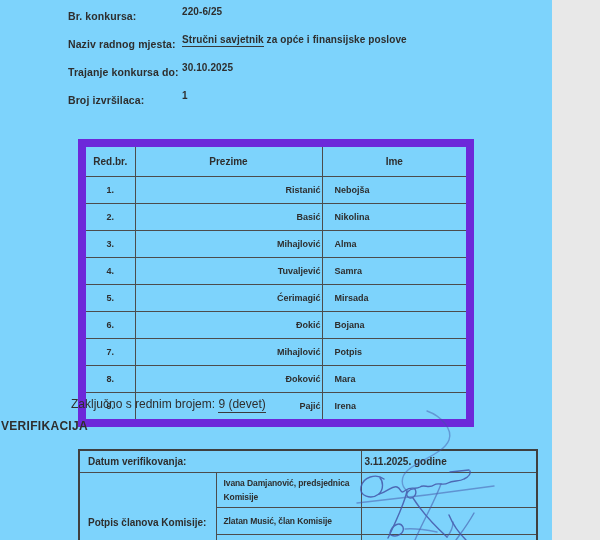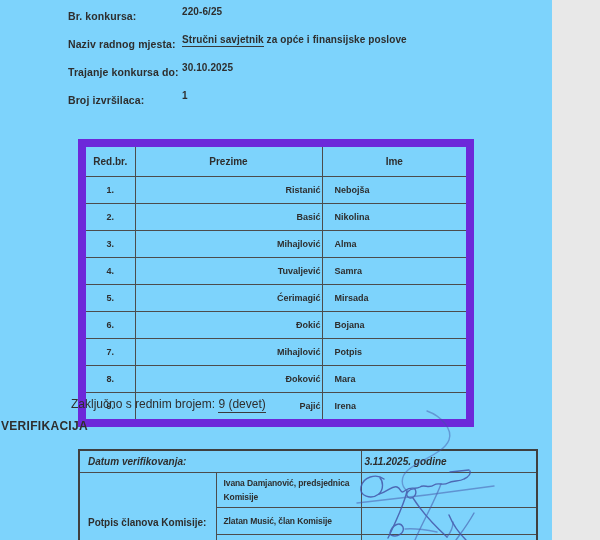--- a/index.html
+++ b/index.html
@@ -36,21 +36,21 @@
 
   
   .vtitle{position:absolute;left:1px;top:419px;width:600px;text-align:left;
           font-size:12px;font-weight:700;letter-spacing:.3px;}
   table.verif{
     position:absolute;left:78px;top:449px;width:458px;
     border-collapse:collapse;table-layout:fixed;
     border:2px solid #3f3f3f;
   }
   table.verif td{border:1px solid #4c4c4c;font-weight:700;vertical-align:middle;}
-  tr.r-date td{height:19px;font-style:italic;}
+  tr.r-date td{height:19px;}
   tr.r-m0 td{height:32px;}
   tr.r-m1 td{height:24px;}
   tr.r-m2 td{height:32px;}
   td.vlabel{font-size:10px;padding-left:8px;}
   td.vdate{font-size:10px;padding-left:3px;}
   td.vmember{font-size:8.5px;letter-spacing:-0.1px;padding-left:7px;white-space:pre-line;line-height:14px;}
   tr.r-m2 td.vmember{vertical-align:top;padding-top:4px;}
   td.vsig{background:transparent;}
 
   

